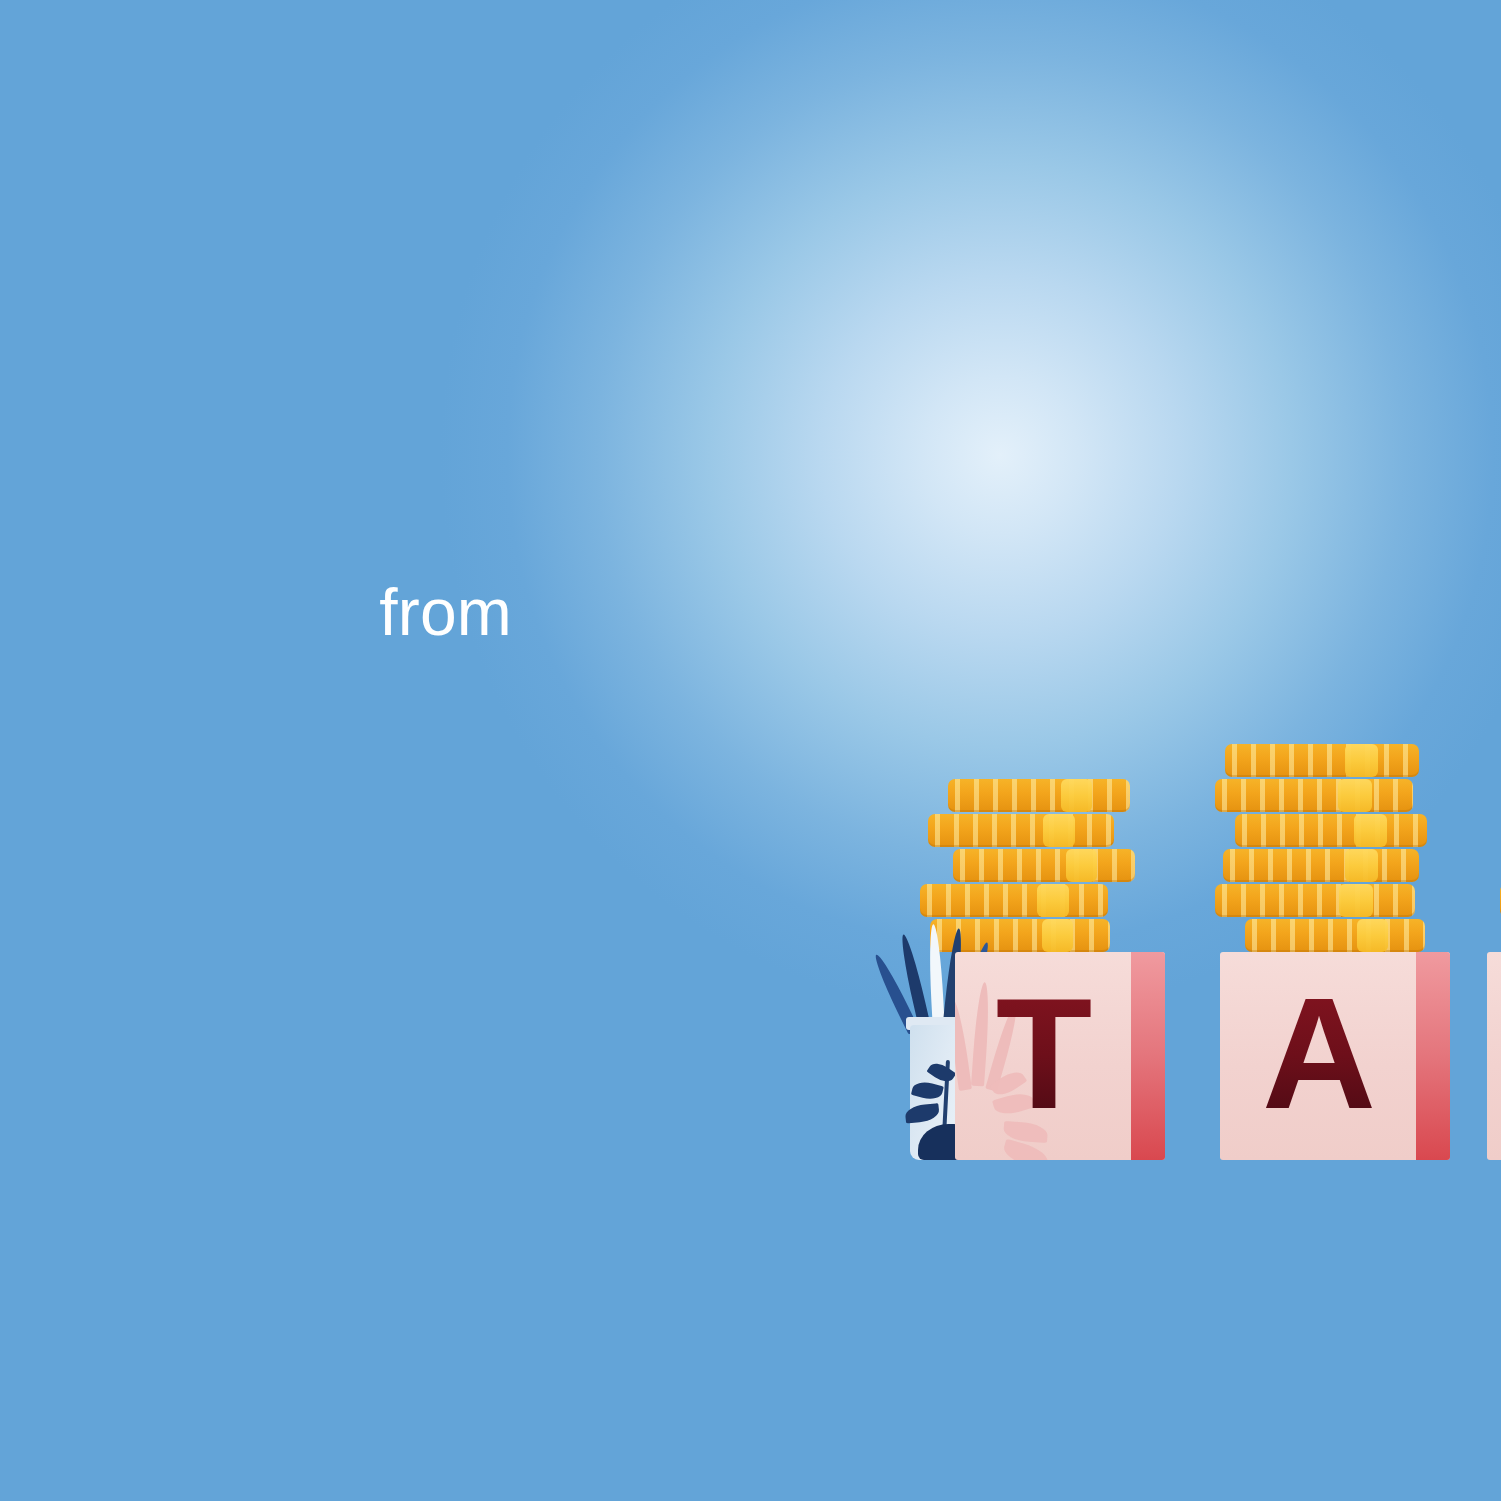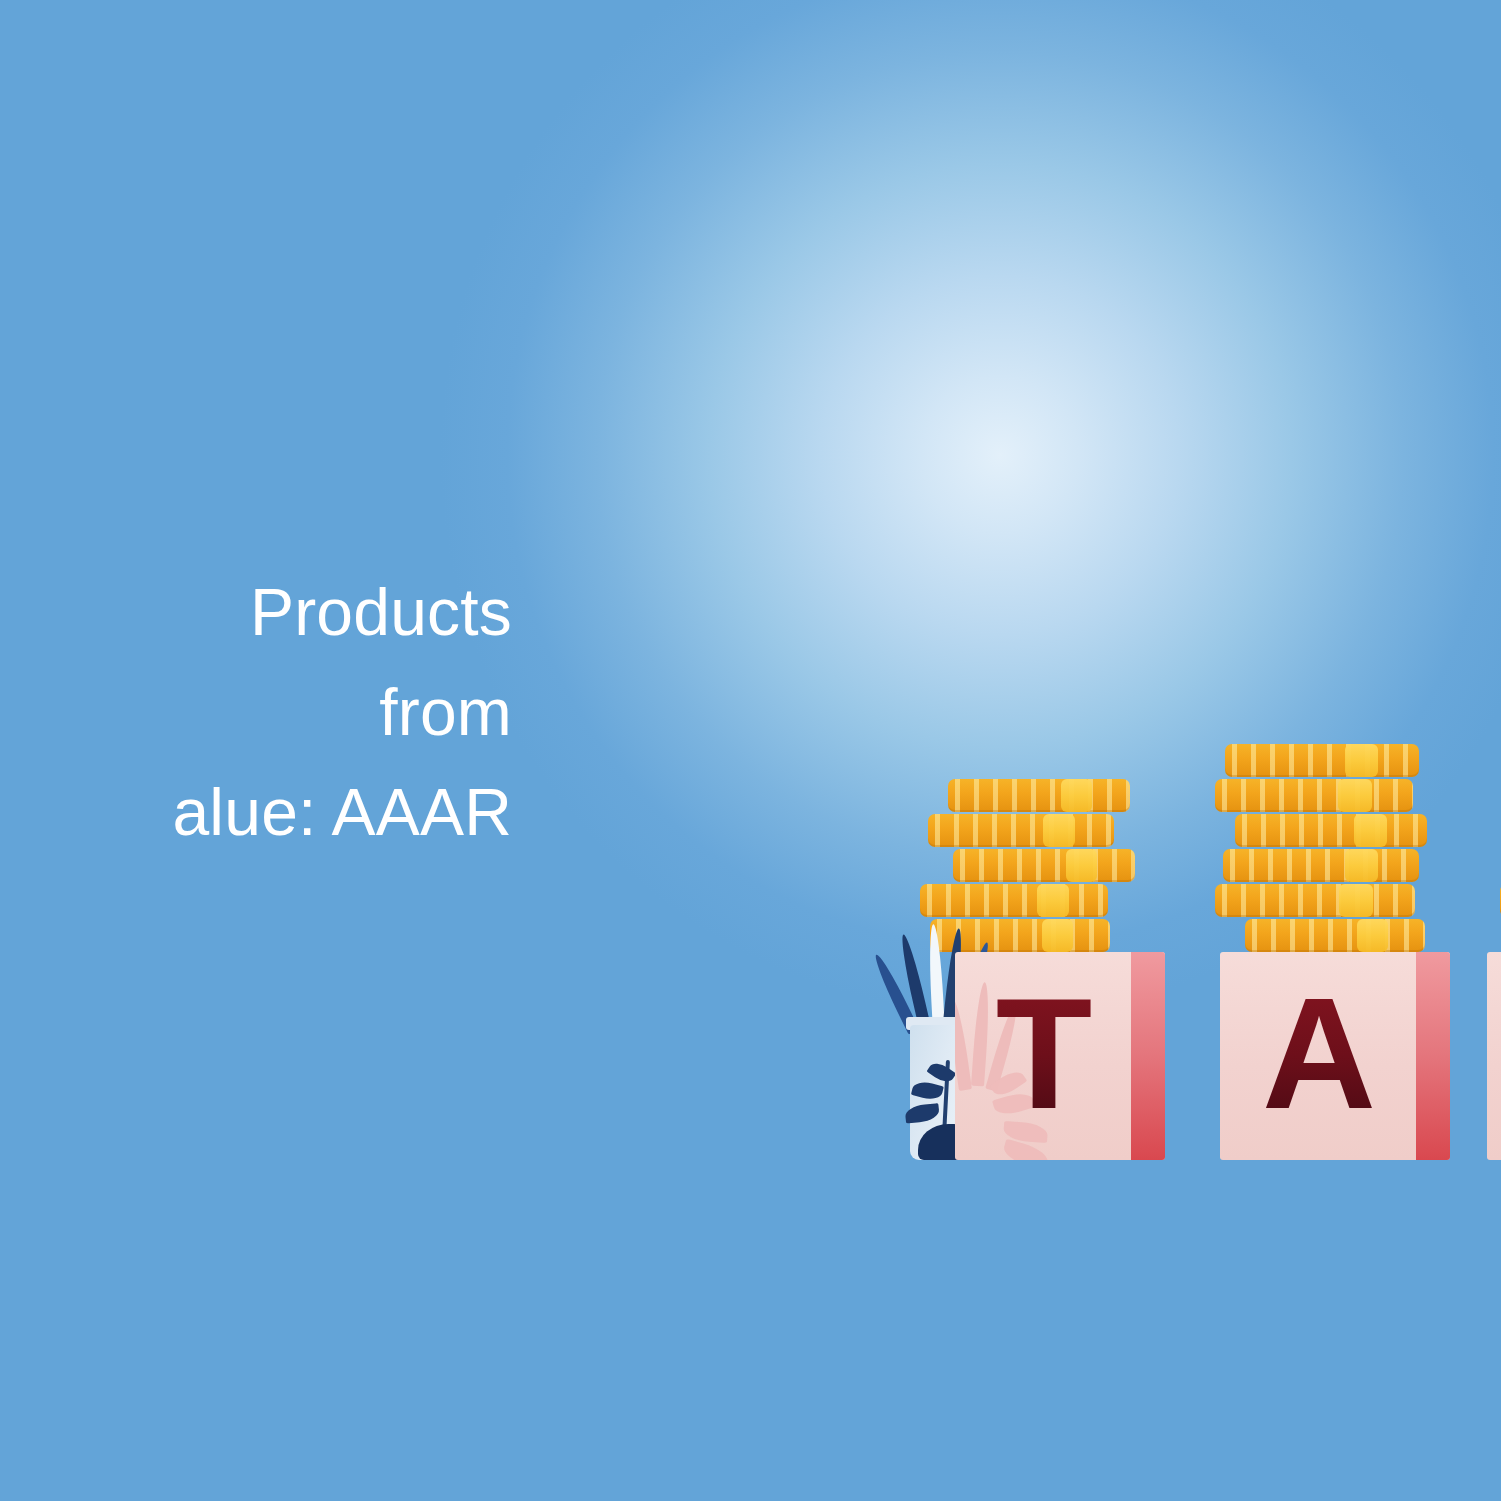--- a/index.html
+++ b/index.html
@@ -201,23 +201,21 @@
 </style>
 </head>
 <body>
 
 <div id="stage">
 
   <div class="bg-base"></div>
   <div class="bg-glow"></div>
 
   <div class="headline">
-    <span class="ln">Products</span>
     <span class="ln">from</span>
-    <span class="ln">alue: AAAR</span>
   </div>
 
   <div class="illus">
 
     <div class="stack" id="stack-0" style="left:60px; width:215px; height:178px;">
         <div class="coin" style="left: 10px; width: 180px; bottom: 0px;">
           <div class="shine" style="left: 112px; width: 31px;"></div>
         </div>
         <div class="coin" style="left: 0px; width: 188px; bottom: 35px;">
           <div class="shine" style="left: 117px; width: 32px;"></div>

